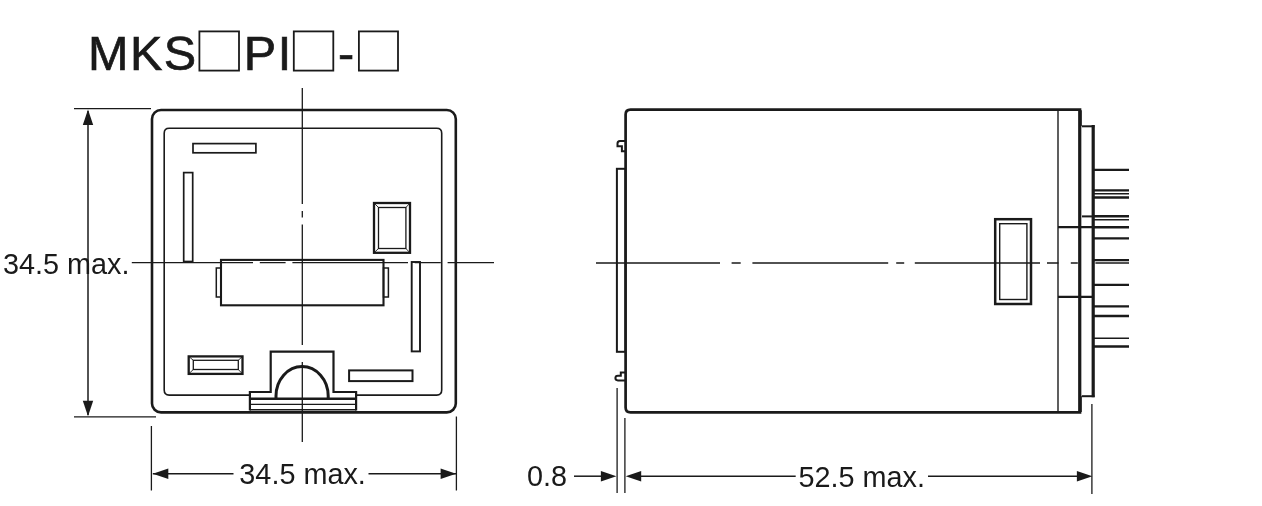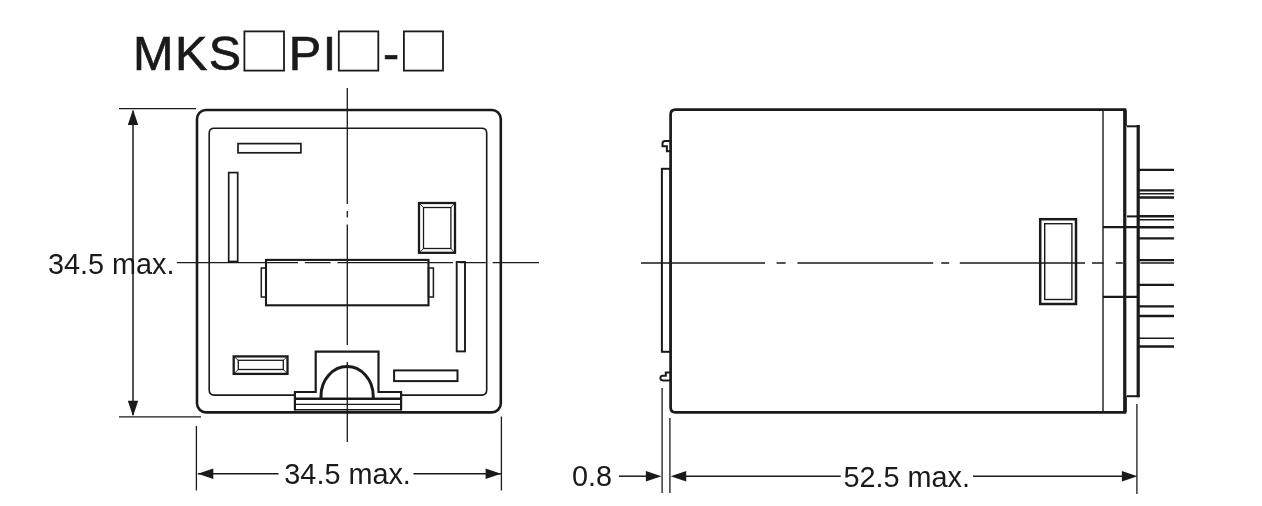--- a/index.html
+++ b/index.html
@@ -1,16 +1,16 @@
 <!DOCTYPE html>
 <html><head>
 <meta charset="utf-8">
 <style>
   html,body{margin:0;padding:0;background:#ffffff;}
-  #page{position:relative;width:1129px;height:506px;background:#3b82f6;overflow:hidden;margin-left:45px;}
+  #page{position:relative;width:1129px;height:506px;background:#3b82f6;overflow:hidden;}
   svg text{font-family:"Liberation Sans",sans-serif;fill:#1a1a1a;}
 </style>
 </head>
 <body>
 <div id="page">
 <svg width="1262" height="506" viewBox="0 0 1262 506" xmlns="http://www.w3.org/2000/svg" fill="none" stroke-linecap="butt">
 
   <rect x="0" y="0" width="1262" height="506" fill="#ffffff" stroke="none"></rect>
 
   <text x="88" y="70" font-size="48.5" letter-spacing="1.5" stroke="#1a1a1a" stroke-width="0.7">MKS</text>

